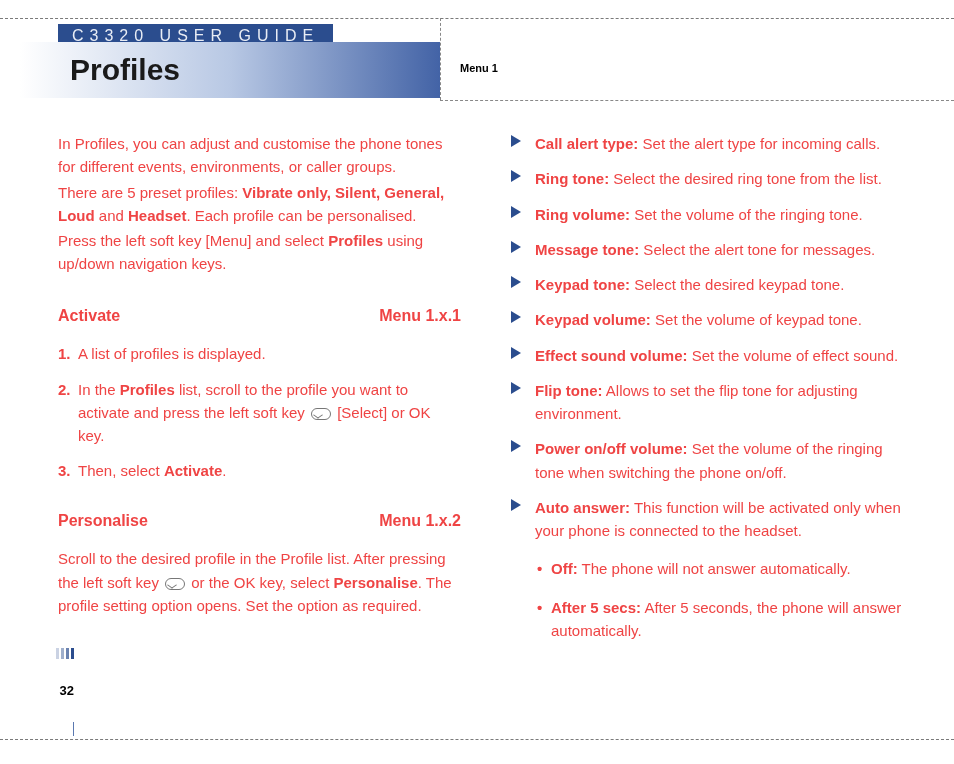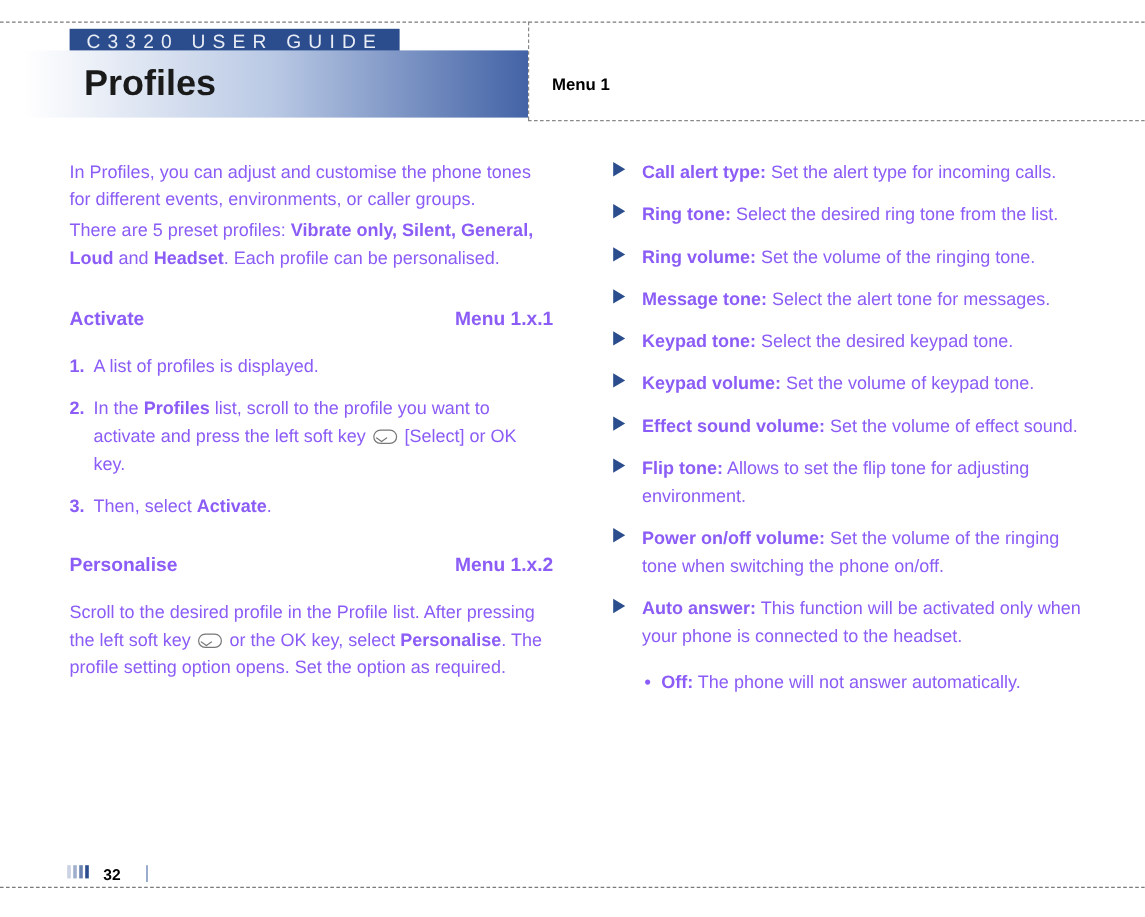--- a/index.html
+++ b/index.html
@@ -36,21 +36,21 @@
   }
   .title-bar h1 {
     font-size: 30px;
     font-weight: 700;
     color: #1a1a1a;
     margin-left: 50px;
   }
   .menu-label {
     position: absolute;
     top: 62px; left: 460px;
-    font-size: 14px;
+    font-size: 11px;
     font-weight: 700;
   }
   .header-rule-v {
     position: absolute;
     top: 18px; left: 440px;
     height: 82px;
     border-left: 1px dashed #888;
   }
   .header-rule-h {
     position: absolute;
@@ -58,21 +58,21 @@
     border-top: 1px dashed #888;
   }
 
   .content {
     position: absolute;
     top: 132px; left: 58px; right: 40px; bottom: 60px;
     display: flex;
     gap: 50px;
     font-size: 15px;
     line-height: 1.55;
-    color: #8b5cf6;
+    color: #ef4444;
   }
   .col { flex: 1 1 0; }
   .intro p { margin-bottom: 2px; }
   .intro { margin-bottom: 28px; }
 
   .sec-head {
     display: flex; justify-content: space-between;
     font-weight: 700;
     margin: 14px 0 14px 0;
     font-size: 16px;
@@ -132,21 +132,21 @@
   .footer {
     position: absolute;
     left: 0; right: 0; bottom: 24px;
     border-top: 1px dashed #7a7a7a;
   }
   .page-num {
     position: absolute;
     left: 56px; bottom: 28px;
     font-weight: 700;
     font-size: 13px;
-    display:flex; align-items:flex-start; gap:12px;
+    display:flex; align-items:flex-end; gap:24px;flex-direction:column;
   }
   .page-num .ticks {
     display:flex; gap:2px;
   }
   .page-num .ticks span{
     width:3px; height:11px; background:#2b4d8e; display:block;
   }
   .page-num .ticks span:nth-child(1){opacity:.25}
   .page-num .ticks span:nth-child(2){opacity:.45}
   .page-num .ticks span:nth-child(3){opacity:.7}
@@ -168,20 +168,23 @@
 <div class="header-rule-v"></div>
 <div class="header-rule-h"></div>
 
 <div class="content">
   <div class="col">
 
     <div class="intro">
       <p>In Profiles, you can adjust and customise the phone tones for different events, environments, or caller groups.</p>
       <p>
         <span>There are 5 preset profiles: </span><b>Vibrate only, Silent, General, Loud</b><span> and </span><b>Headset</b><span>. Each profile can be personalised.</span>
+      </p>
+      <p>
+        <span>Press the left soft key [Menu] and select </span><b>Profiles</b><span> using up/down navigation keys.</span>
       </p>
     </div>
 
     <div class="sec-head">
       <span>Activate</span>
       <span>Menu 1.x.1</span>
     </div>
 
     <ol class="steps">
       <li>A list of profiles is displayed.</li>
@@ -210,20 +213,21 @@
         <li><span class="arrow"></span><b>Ring tone:</b><span> Select the desired ring tone from the list.</span></li>
         <li><span class="arrow"></span><b>Ring volume:</b><span> Set the volume of the ringing tone.</span></li>
         <li><span class="arrow"></span><b>Message tone:</b><span> Select the alert tone for messages.</span></li>
         <li><span class="arrow"></span><b>Keypad tone:</b><span> Select the desired keypad tone.</span></li>
         <li><span class="arrow"></span><b>Keypad volume:</b><span> Set the volume of keypad tone.</span></li>
         <li><span class="arrow"></span><b>Effect sound volume:</b><span> Set the volume of effect sound.</span></li>
         <li><span class="arrow"></span><b>Flip tone:</b><span> Allows to set the flip tone for adjusting environment.</span></li>
         <li><span class="arrow"></span><b>Power on/off volume:</b><span> Set the volume of the ringing tone when switching the phone on/off.</span></li>
         <li><span class="arrow"></span><b>Auto answer:</b><span> This function will be activated only when your phone is connected to the headset.</span><ul class="sub">
             <li><b>Off:</b><span> The phone will not answer automatically.</span></li>
+            <li><b>After 5 secs:</b><span> After 5 seconds, the phone will answer automatically.</span></li>
           </ul></li>
       </ul>
   </div>
 </div>
 
 <div class="footer"></div>
 <div class="page-num">
   <span class="ticks">
       <span></span>
       <span></span>

